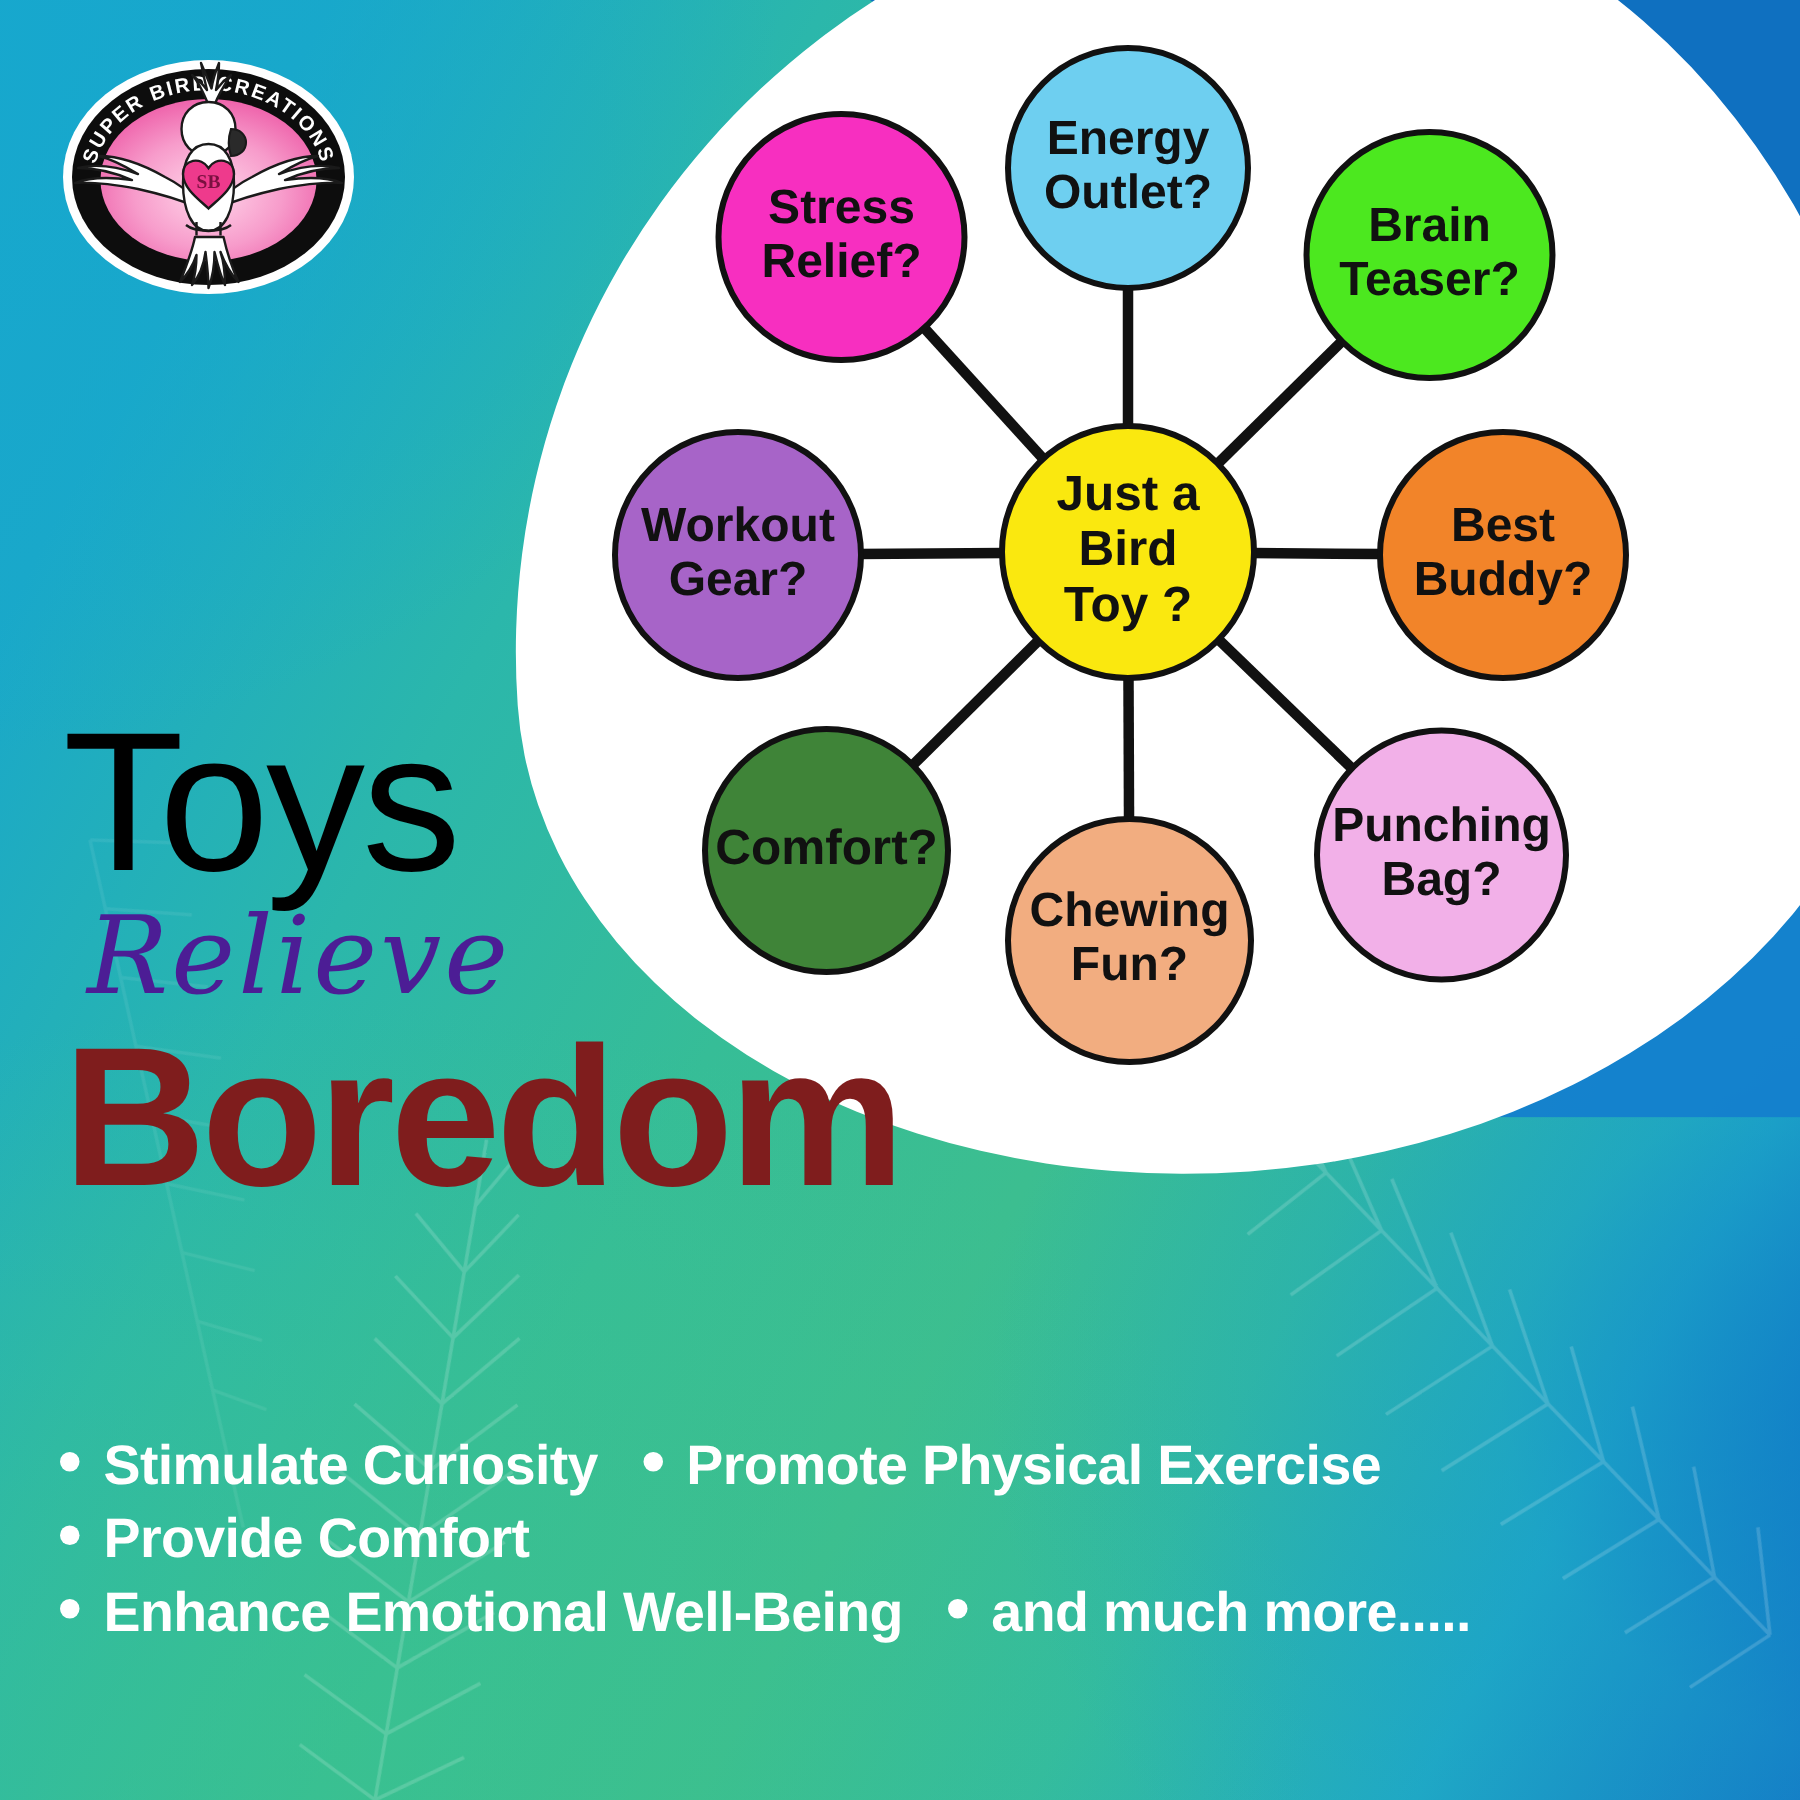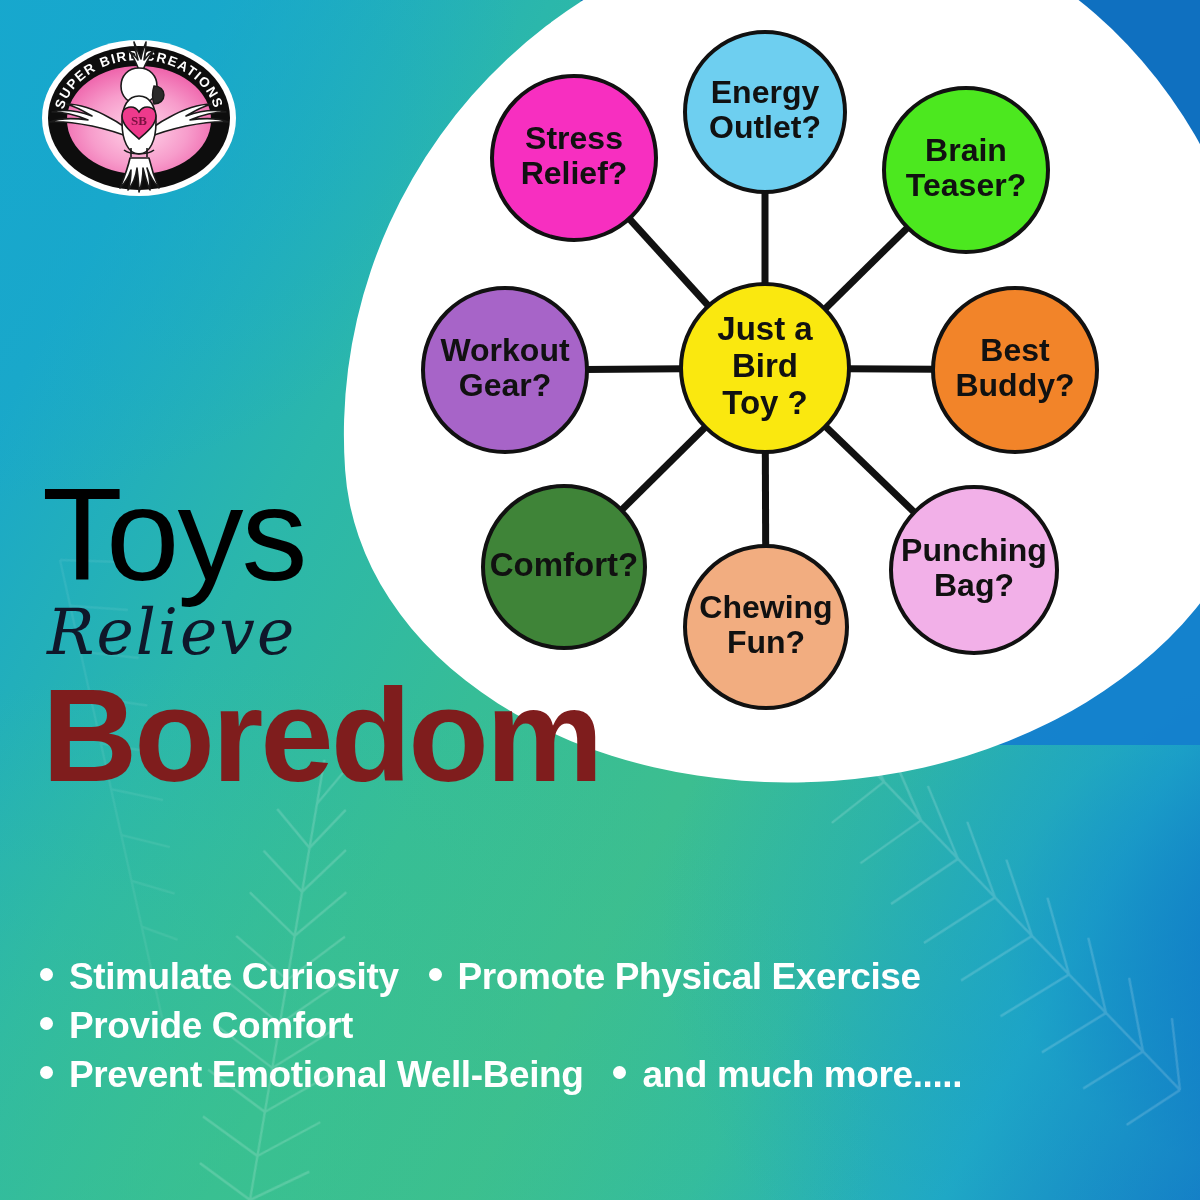--- a/index.html
+++ b/index.html
@@ -67,21 +67,21 @@
     background:#ffffff;
     border-radius: 56% 44% 50% 50% / 60% 58% 42% 40%;
     transform: rotate(-4deg);
   }
 
   
   .logo { position:absolute; left:36px; top:26px; width:206px; height:180px; }
   .logo svg { width:100%; height:100%; display:block; }
 
   
-  .mindmap { position:absolute; left:388px; top:0; width:760px; height:760px; }
+  .mindmap { position:absolute; left:375px; top:0; width:760px; height:760px; }
   .mindmap svg { width:100%; height:100%; display:block; overflow:visible; }
   .node-label {
     font-family:"Liberation Sans", sans-serif;
     font-weight:bold;
     fill:#111111;
     text-anchor:middle;
     dominant-baseline:middle;
   }
 
   
@@ -91,24 +91,24 @@
     font-weight:normal;
     font-size:132px;
     line-height:.98;
     color:#000000;
     letter-spacing:-2px;
   }
   .h-relieve {
     font-family:"DejaVu Serif", serif;
     font-style:italic;
     font-weight:normal;
-    font-size:63px;
+    font-size:72px;
     line-height:1.0;
-    color:#0f172a;
-    margin-left:5px;
+    color:#4c1d95;
+    margin-left:16px;
     margin-top:2px;
     letter-spacing:2px;
   }
   .h-boredom {
     font-family:"Liberation Sans", sans-serif;
     font-weight:bold;
     font-size:132px;
     line-height:1.0;
     color:#7f1d1d;
     letter-spacing:-3px;
@@ -323,21 +323,21 @@
     </div>
     <div class="brow r2">
       <div class="bitem">
         <span class="dot"></span>
         <span class="btext">Provide Comfort</span>
       </div>
     </div>
     <div class="brow r3">
       <div class="bitem">
         <span class="dot"></span>
-        <span class="btext">Prevent Emotional Well-Being</span>
+        <span class="btext">Enhance Emotional Well-Being</span>
       </div>
       <div class="bitem">
         <span class="dot"></span>
         <span class="btext">and much more.....</span>
       </div>
     </div>
   </div>
 
 </div>
 

